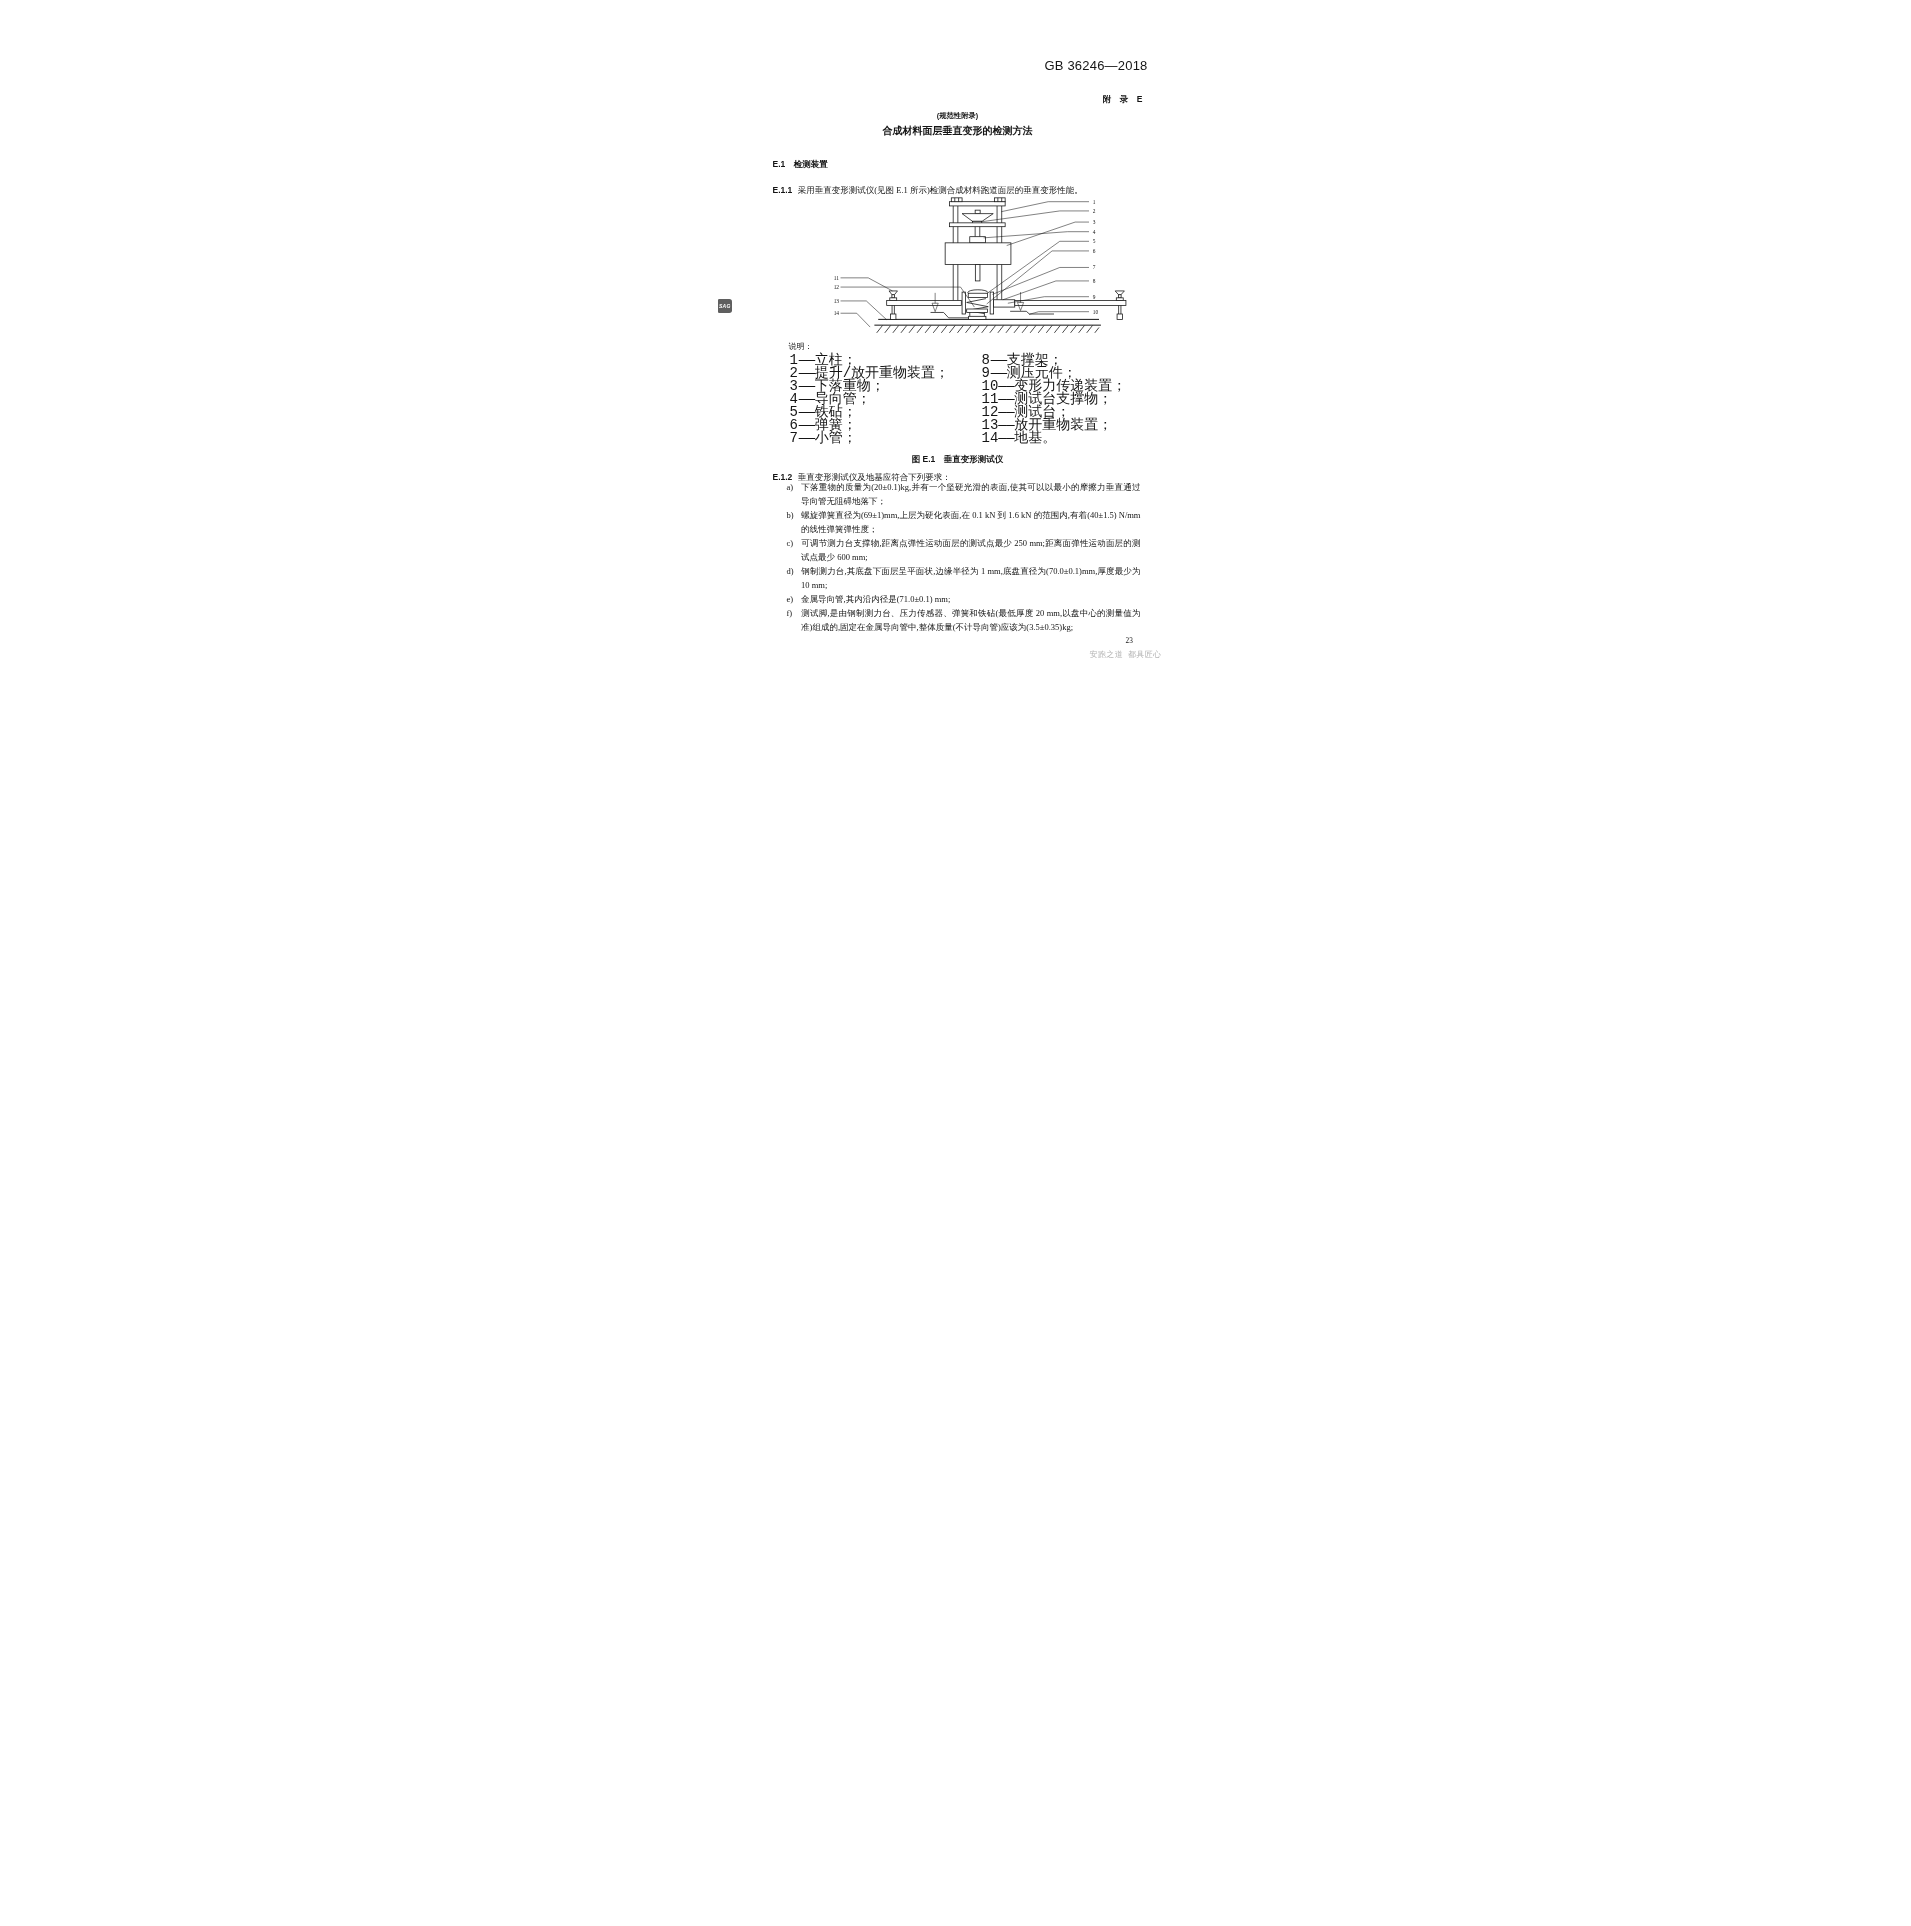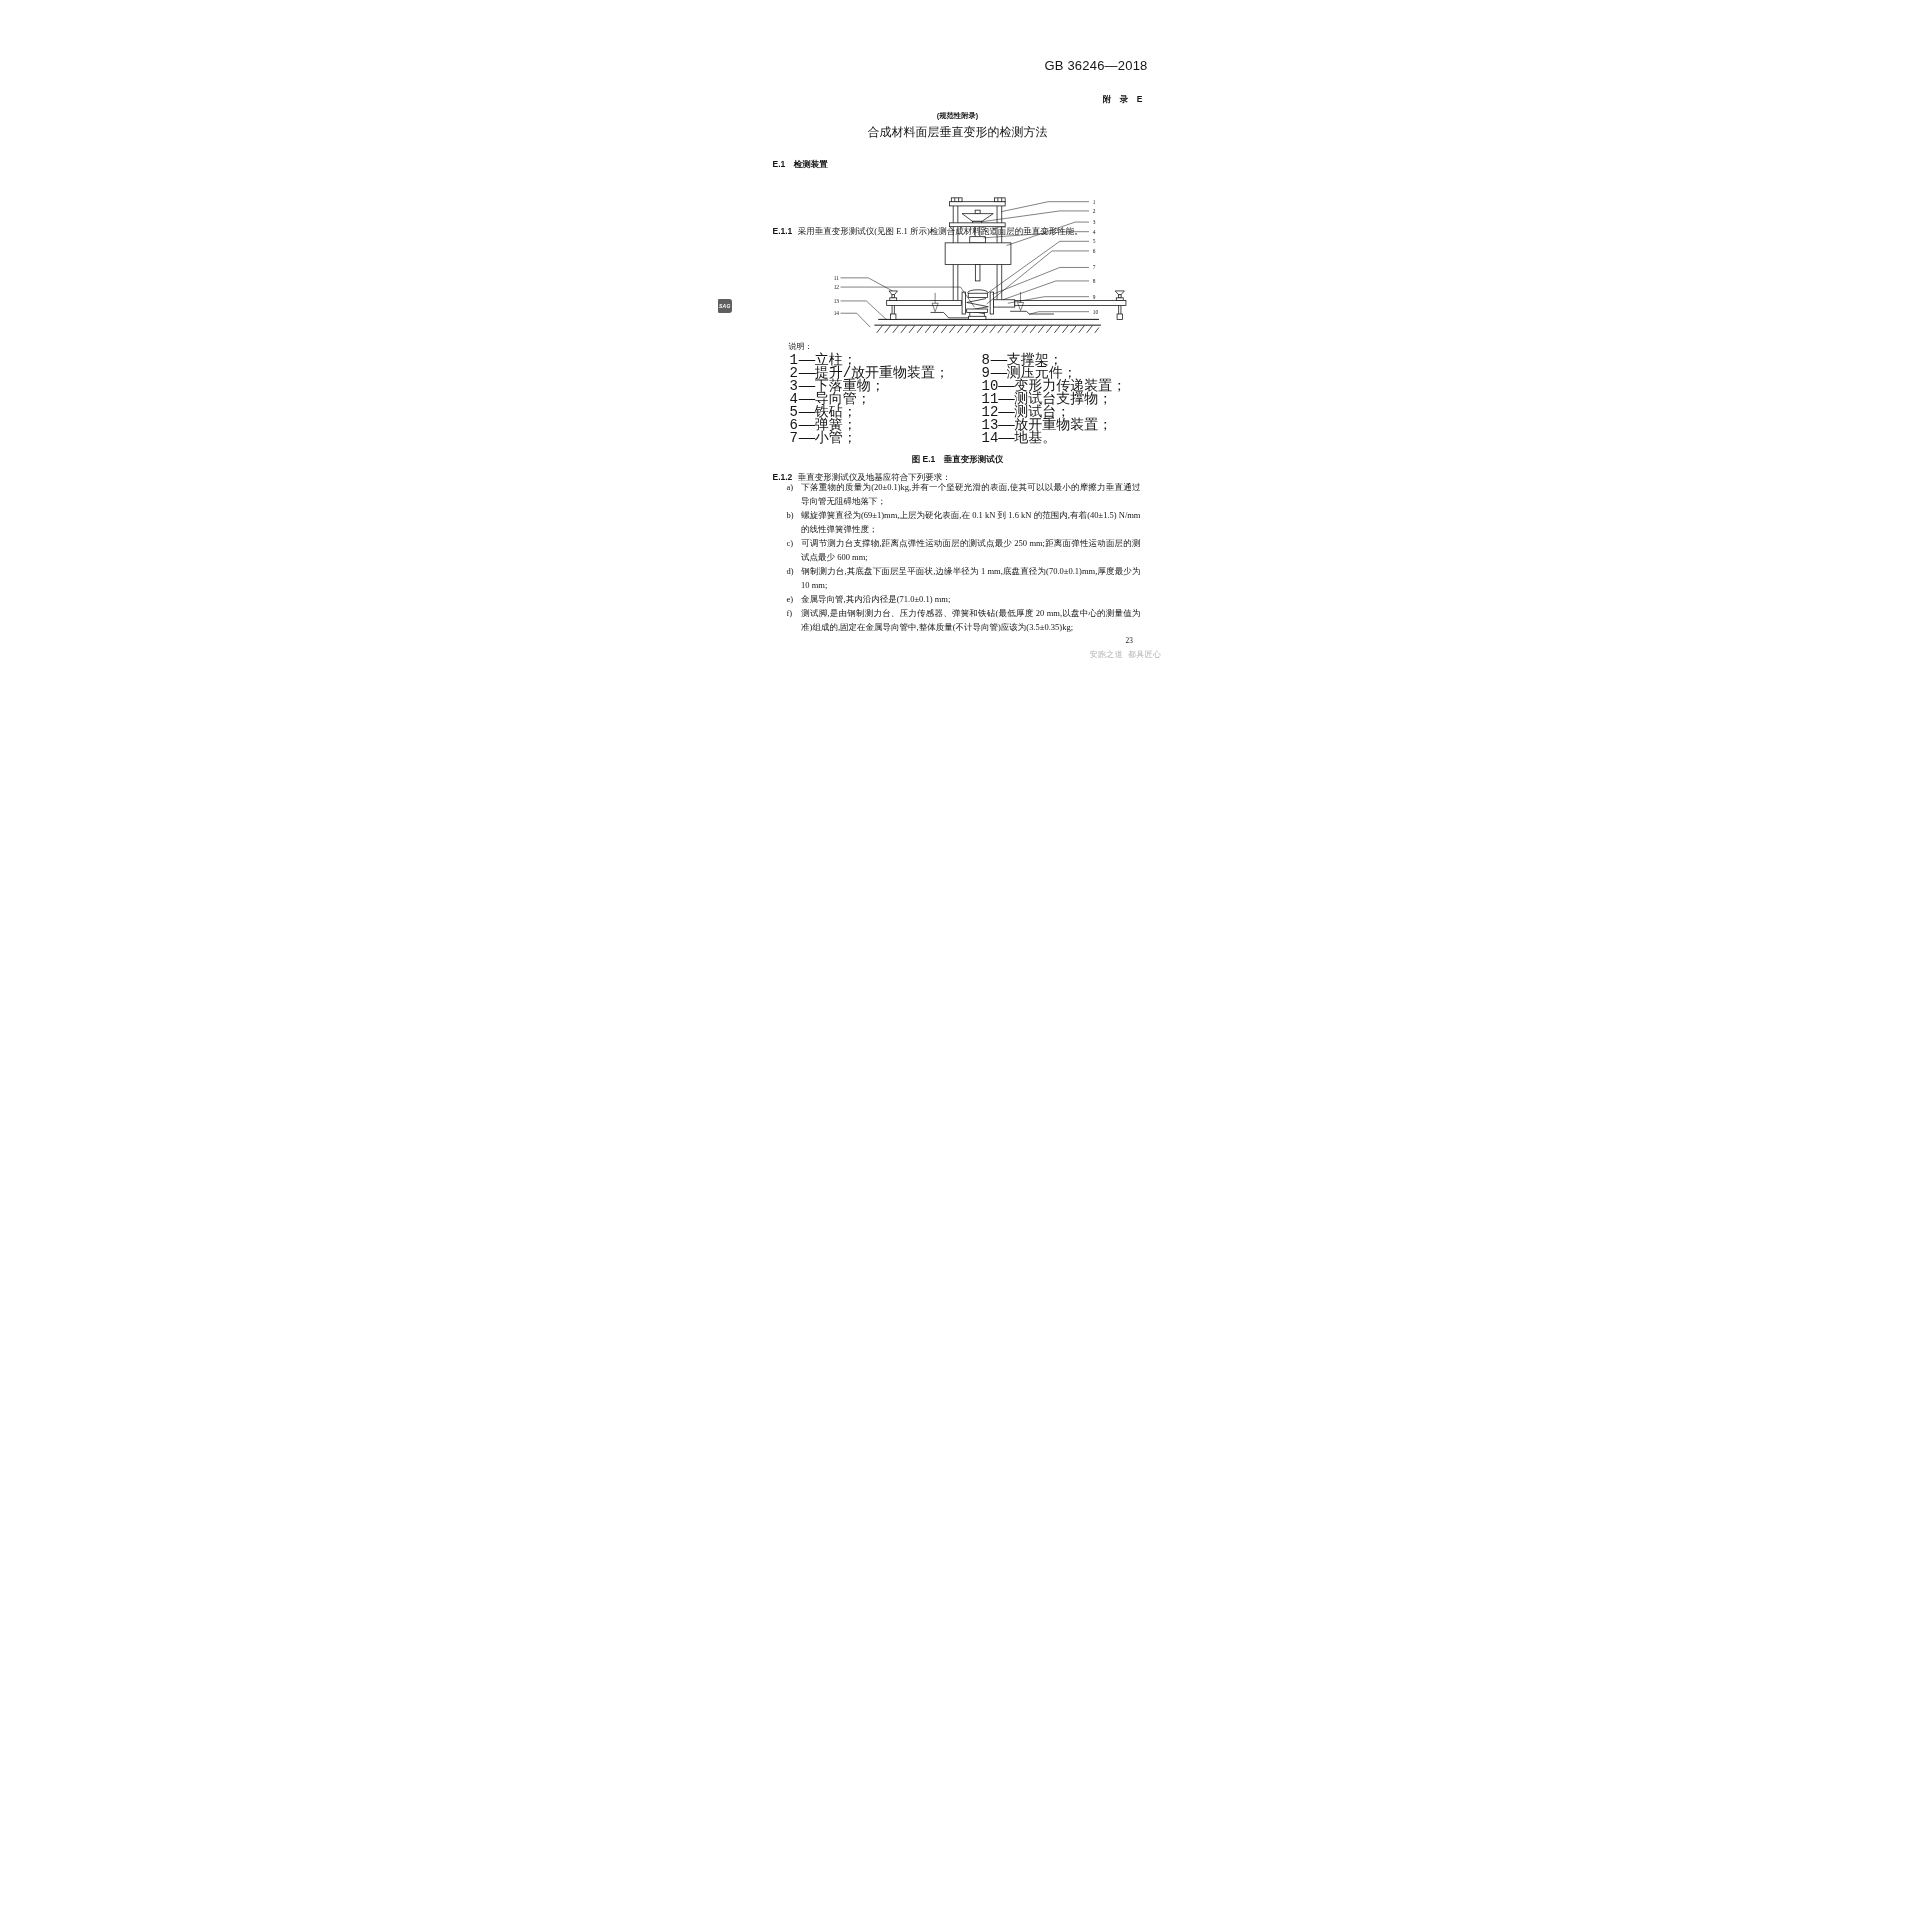--- a/index.html
+++ b/index.html
@@ -13,31 +13,31 @@
     overflow:hidden;
   }
   .hdr-std{
     position:absolute;top:58px;right:47px;
     font-family:"Liberation Sans", sans-serif;
     font-weight:normal;font-size:13px;letter-spacing:0.2px;
   }
   .title-wrap{position:absolute;left:56px;top:0;width:370px;text-align:center;}
   .t1{position:absolute;left:0;width:100%;top:94px;font-family:"Liberation Sans",sans-serif;font-weight:bold;font-size:8.5px;text-align:right;}
   .t2{position:absolute;left:0;width:100%;top:111px;font-family:"Liberation Sans",sans-serif;font-weight:bold;font-size:7.3px;}
-  .t3{position:absolute;left:0;width:100%;top:124px;font-family:"Liberation Sans",sans-serif;font-weight:normal;font-size:12px;}
+  .t3{position:absolute;left:0;width:100%;top:124px;font-family:"Liberation Sans",sans-serif;font-weight:bold;font-size:10px;}
   .h-e1{
     position:absolute;left:56px;top:159px;
     font-family:"Liberation Sans",sans-serif;font-weight:bold;font-size:8.5px;
   }
   .h-e1 .gap{display:inline-block;width:8.5px;}
   .para{
     position:absolute;left:56px;width:371px;
     font-size:8.5px;line-height:13px;
   }
-  .p-e11{top:184px;margin-top:41px;}
+  .p-e11{top:184px;}
   .p-e12{top:471px;}
   .para .pno{font-family:"Liberation Sans",sans-serif;font-weight:bold;margin-right:5.4px;}
   .fig-svg{position:absolute;left:112px;top:196px;width:300px;height:166px;}
   .legend-title{position:absolute;left:72px;top:341px;font-size:8px;}
   .legend-col{position:absolute;top:354px;font-size:14px;line-height:13px;font-family:Liberation Mono, monospace;}
   .lg-left{left:73px;}
   .lg-right{left:265px;}
   .lg-num{display:inline-block;min-width:9.2px;}
   .lg-dash{letter-spacing:-0.4px;}
   .fig-caption{

